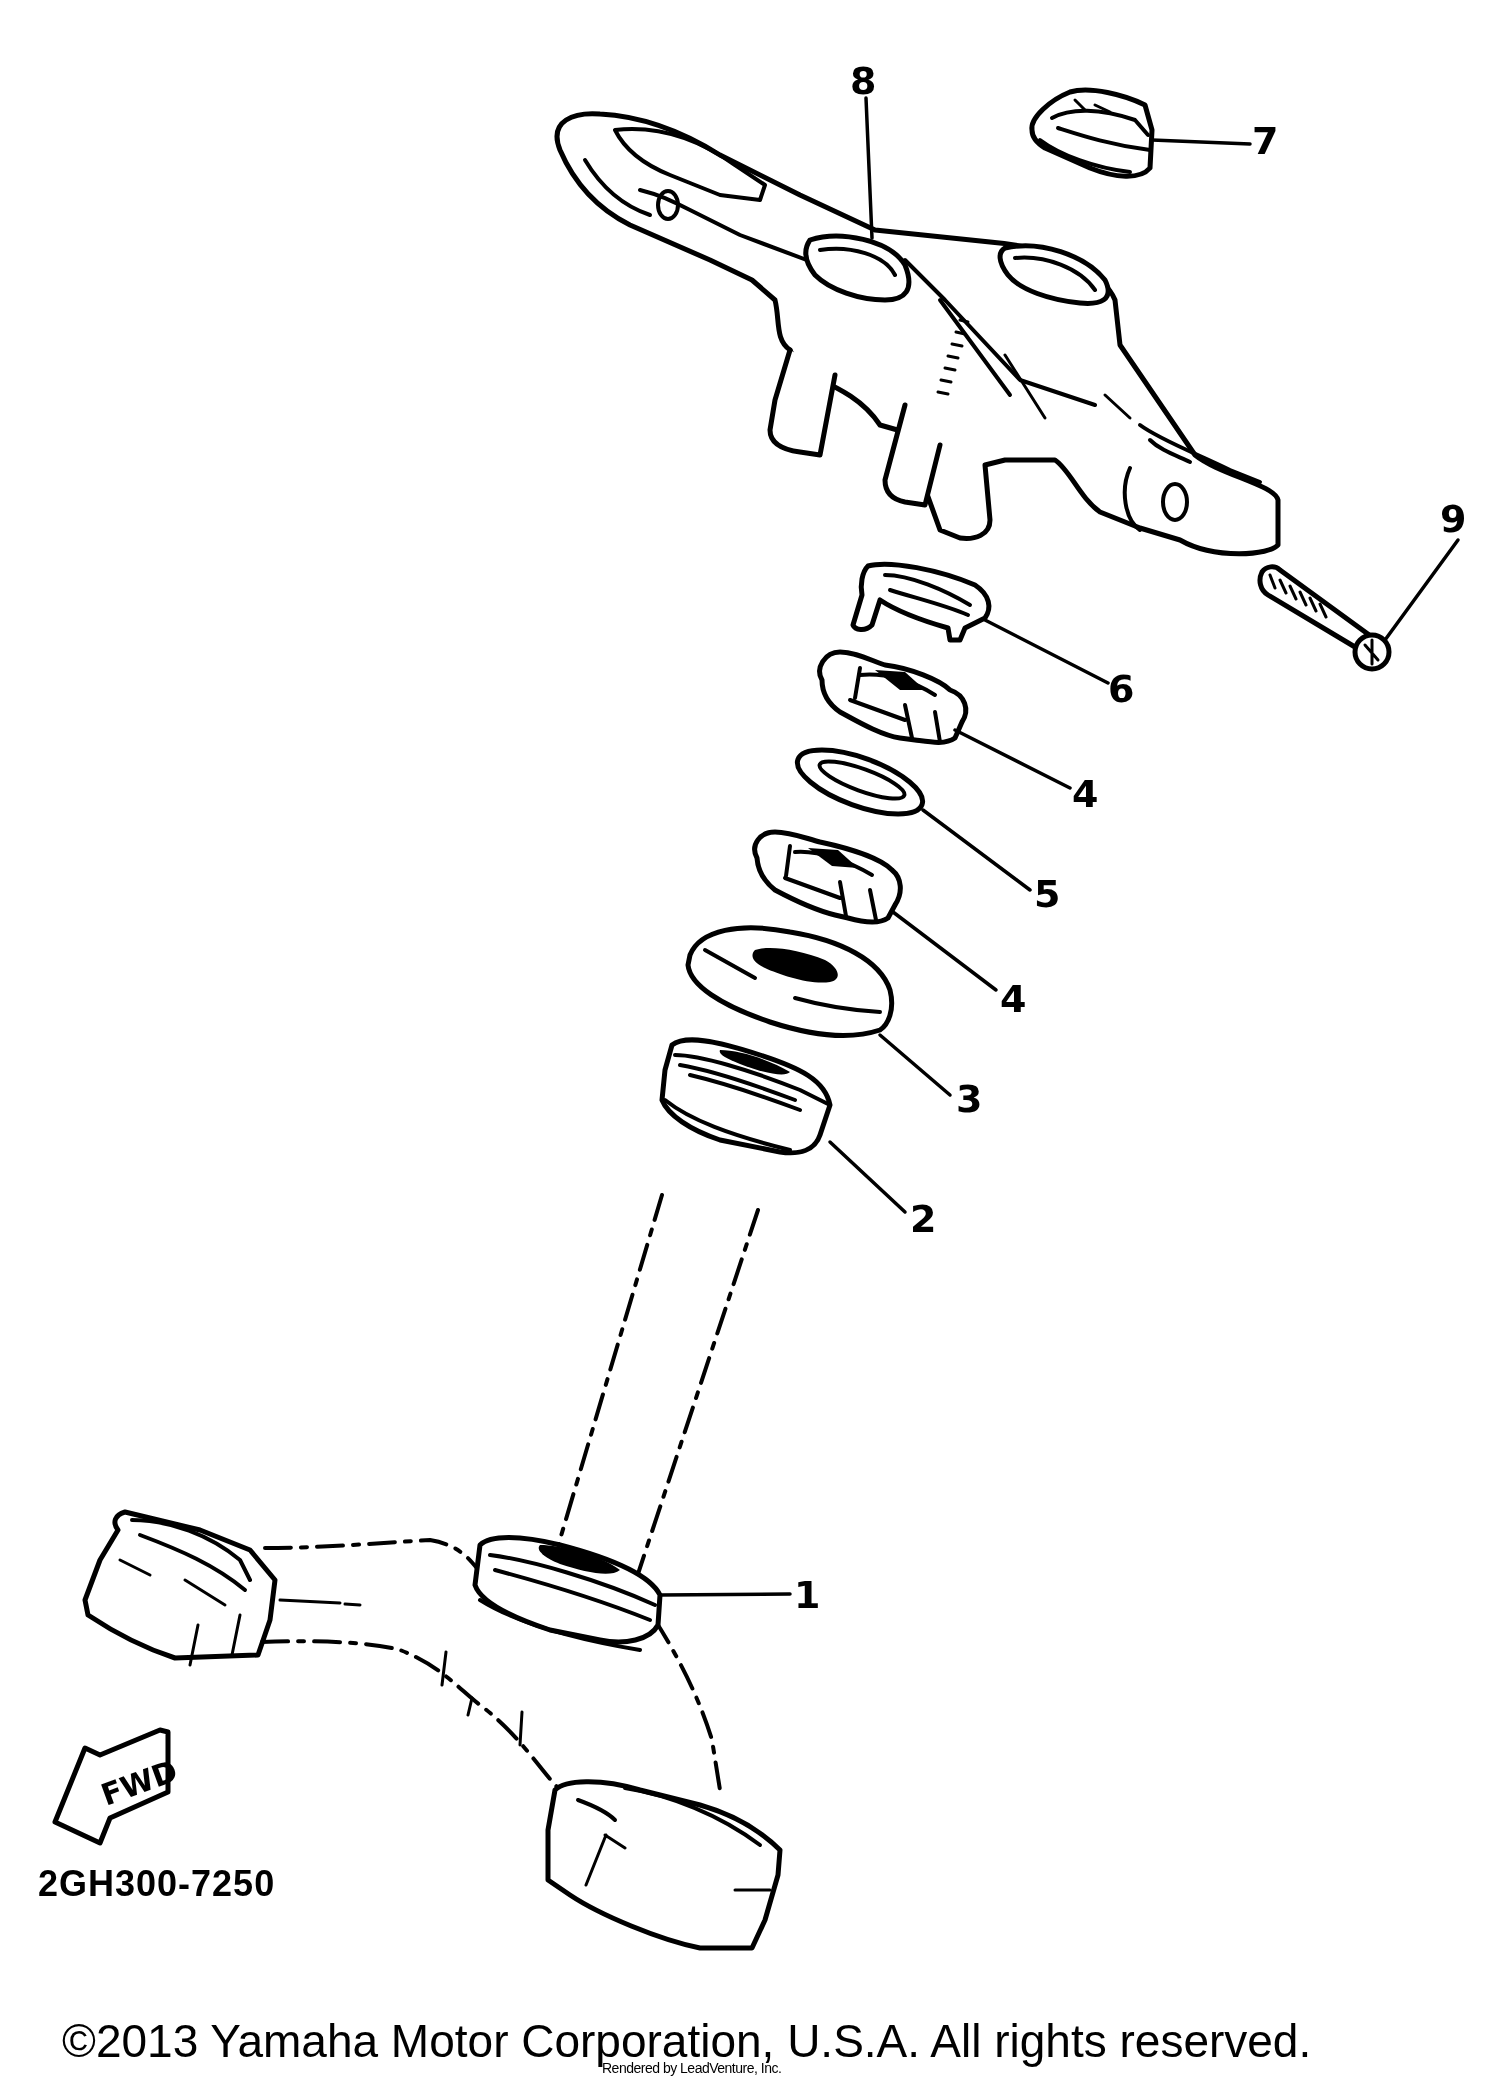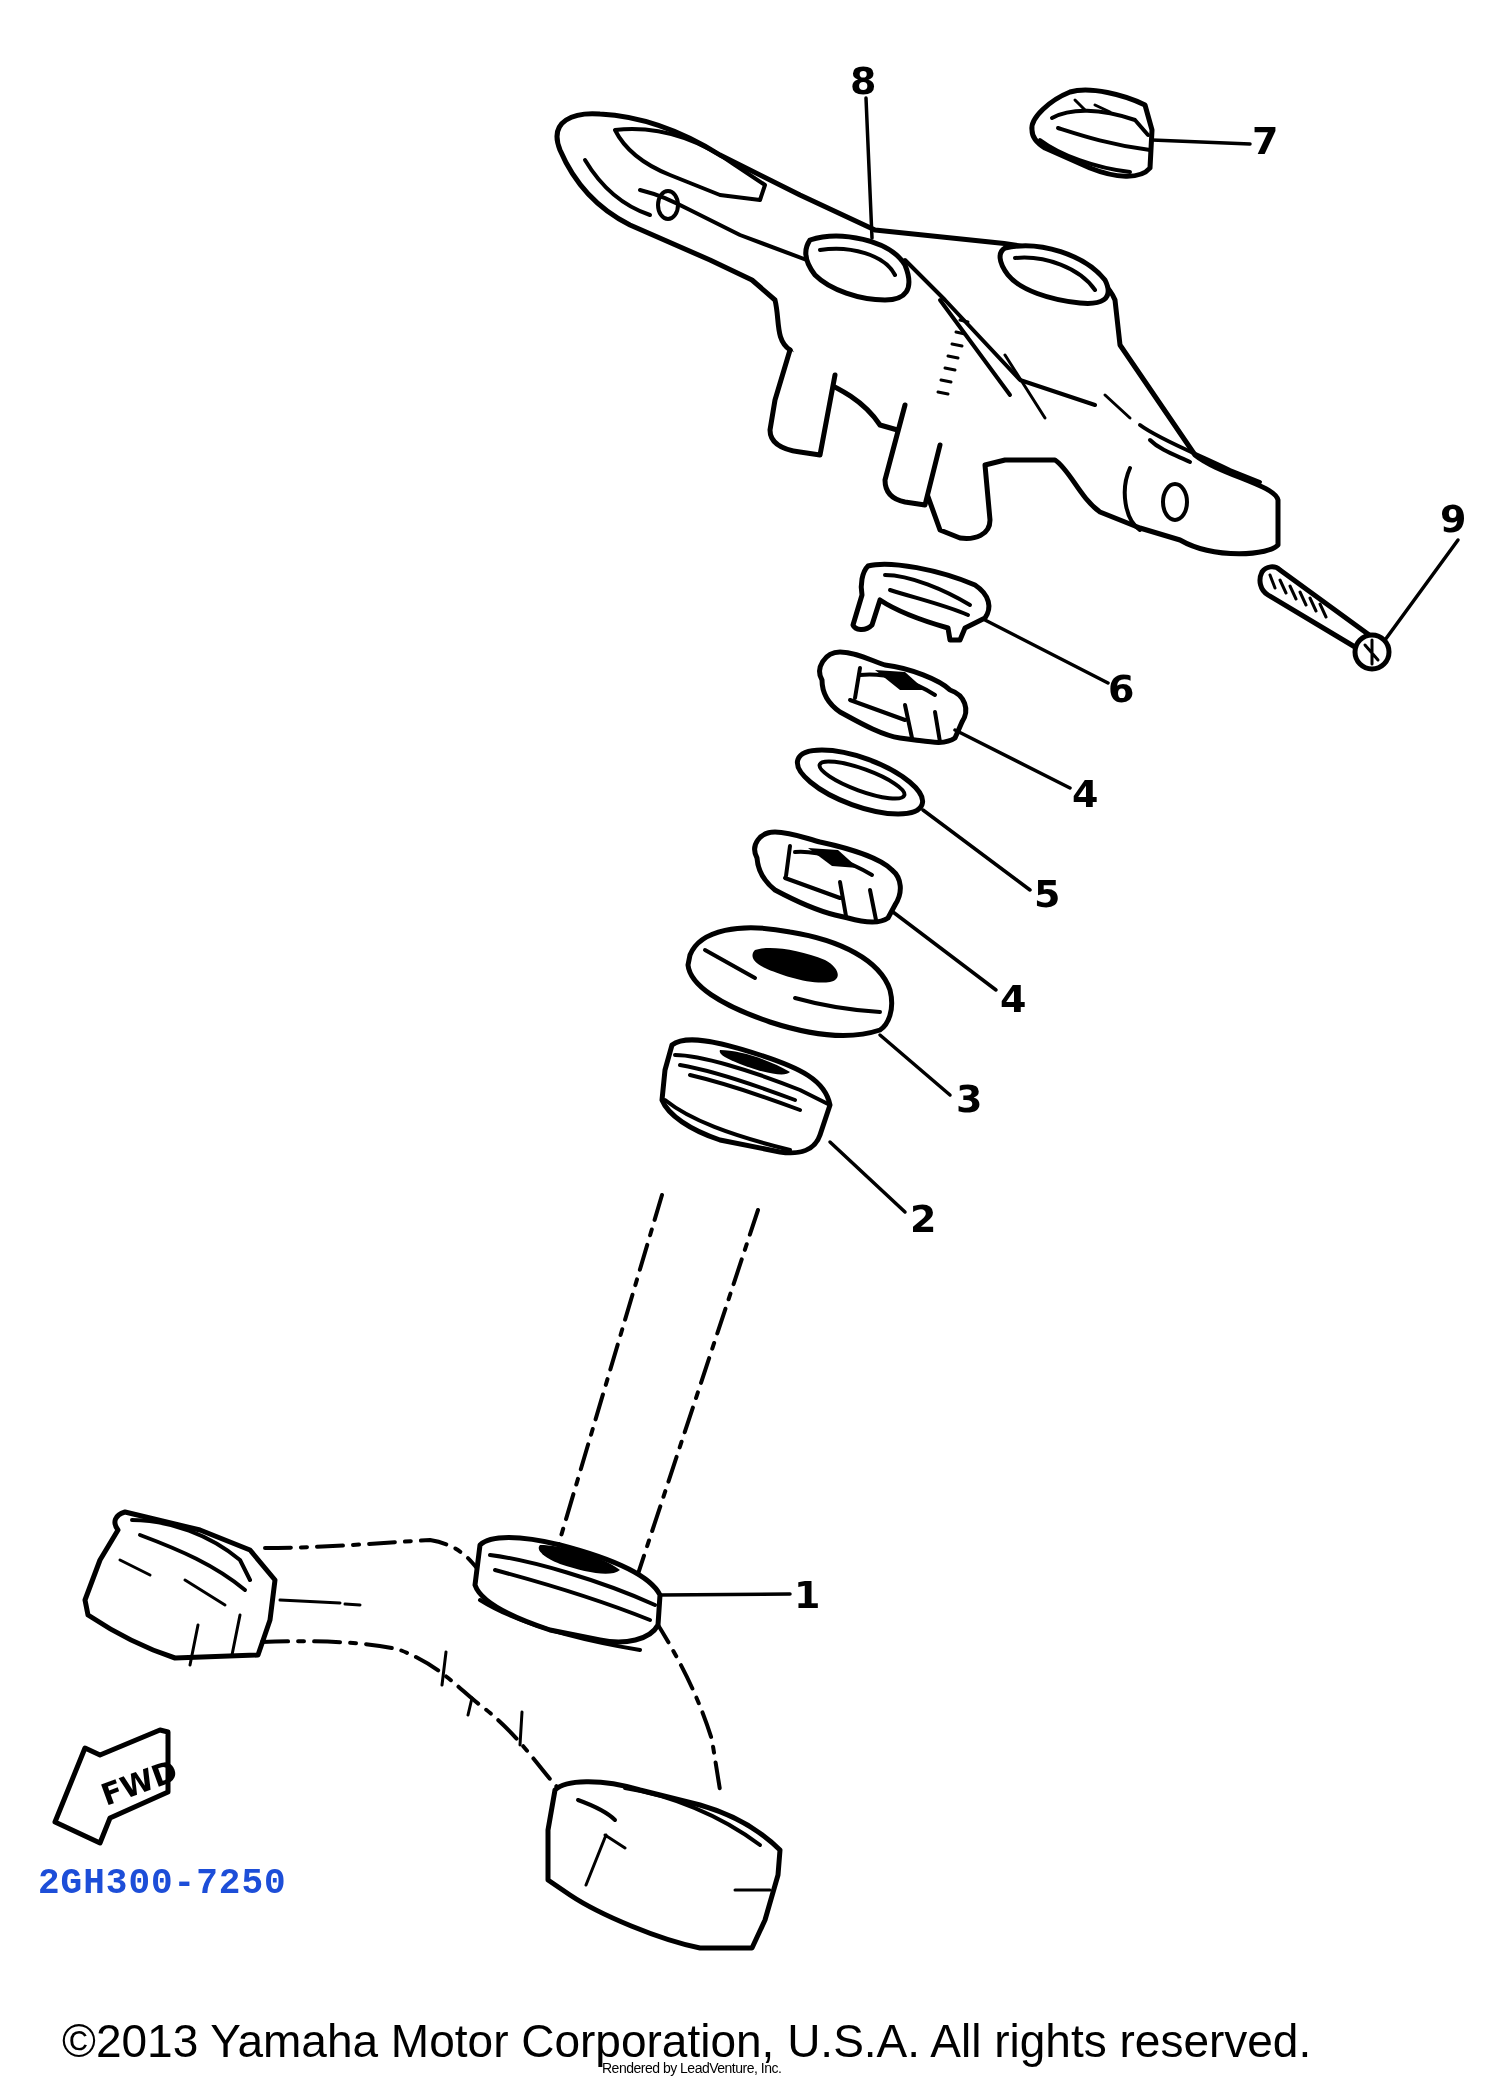--- a/index.html
+++ b/index.html
@@ -7,21 +7,21 @@
   .canvas { position:absolute; left:0; top:0; width:1500px; height:2078px; }
   svg.drawing { position:absolute; left:0; top:0; }
   .part { fill:#ffffff; stroke:#000; stroke-width:5; stroke-linejoin:round; stroke-linecap:round; }
   .detail { fill:none; stroke:#000; stroke-width:4; stroke-linecap:round; stroke-linejoin:round; }
   .thin { fill:none; stroke:#000; stroke-width:3; stroke-linecap:round; }
   .dash { fill:none; stroke:#000; stroke-width:4; stroke-dasharray:26 10 6 10; stroke-linecap:round; }
   .leader { fill:none; stroke:#000; stroke-width:3.5; stroke-linecap:round; }
   .dark { fill:#000; }
   .callout { position:absolute; font-family:"DejaVu Sans", sans-serif; font-weight:bold; font-size:38px; color:#000; line-height:1; }
   .watermark { position:absolute; left:492px; top:1142px; font-family:"DejaVu Sans", sans-serif; font-size:46px; letter-spacing:17px; color:#e4e4e4; line-height:1; }
-  .diagram-code { position:absolute; left:38px; top:1866px; font-family:Liberation Mono, monospace; font-weight:bold; font-size:36px; color:#1d4ed8; letter-spacing:1px; line-height:1; }
+  .diagram-code { position:absolute; left:38px; top:1866px; font-family:Liberation Sans, sans-serif; font-weight:bold; font-size:36px; color:#000000; letter-spacing:1px; line-height:1; }
   .copyright { position:absolute; left:62px; top:2018px; font-family:"Liberation Sans", sans-serif; font-size:46px; color:#000; white-space:nowrap; line-height:1; }
   .rendered-by { position:absolute; left:602px; top:2046px; font-family:"Liberation Sans", sans-serif; font-size:14px; color:#000; white-space:nowrap; line-height:1; letter-spacing:-0.5px;margin-top:15px; }
   .fwd-label { font-family:"DejaVu Sans", sans-serif; font-weight:bold; font-size:30px; }
 </style>
 </head>
 <body>
 
 <div class="canvas">
 
   <svg class="drawing" width="1500" height="2078" viewBox="0 0 1500 2078">

